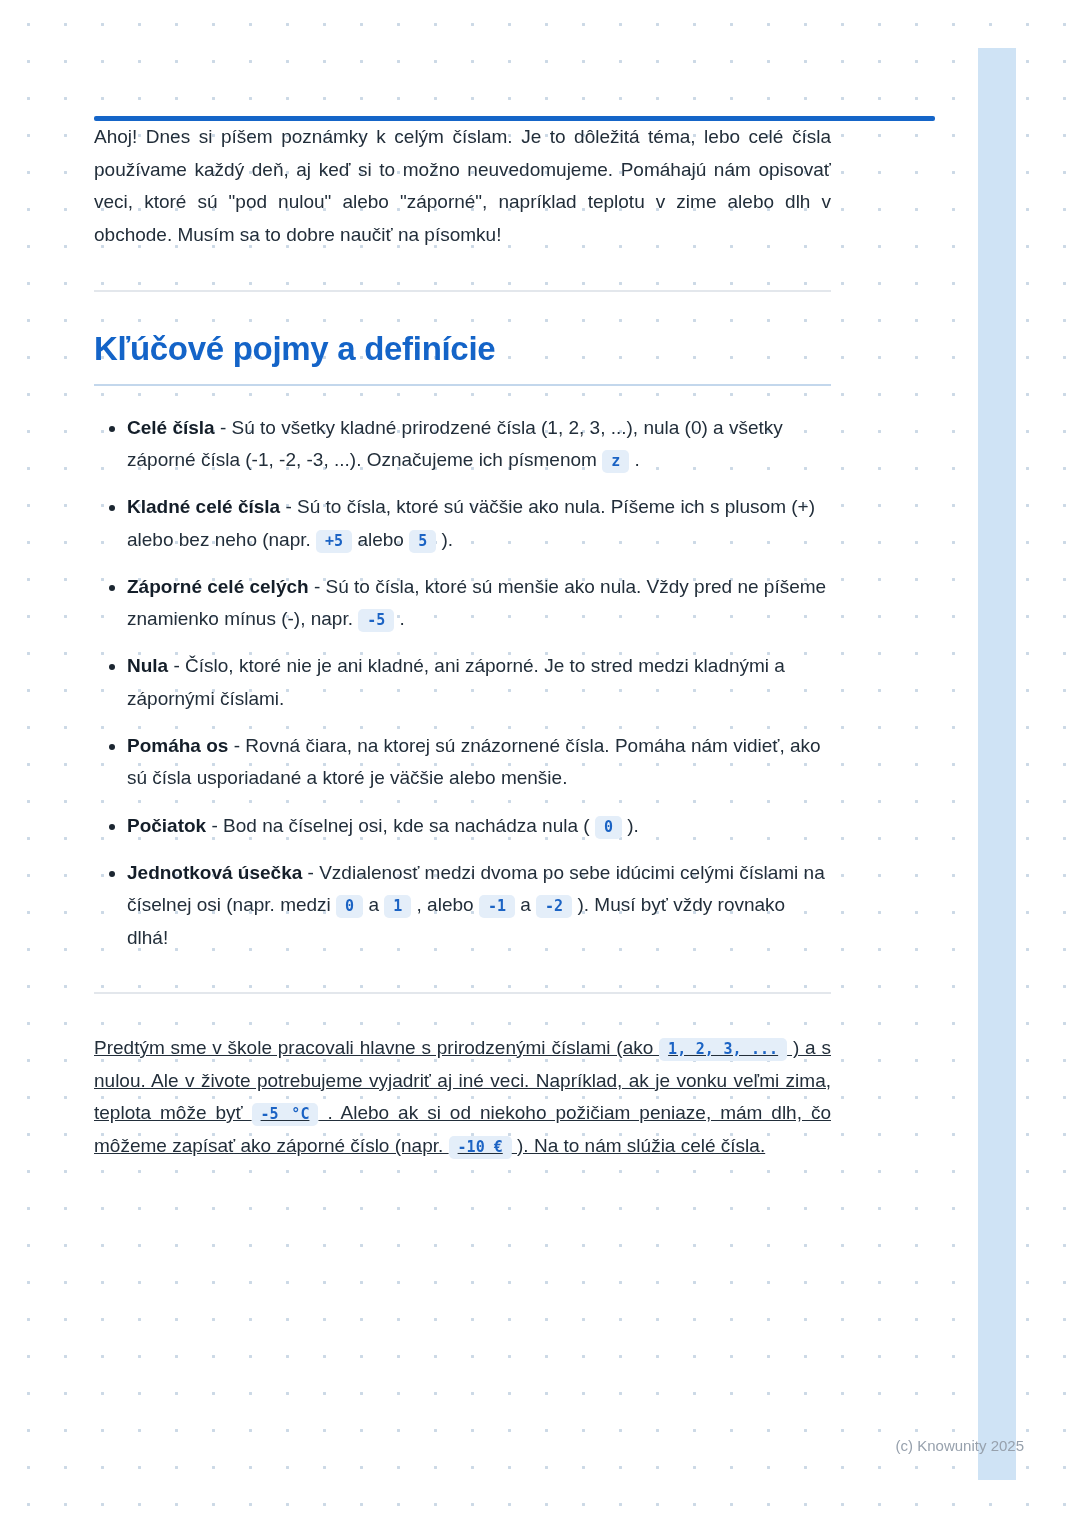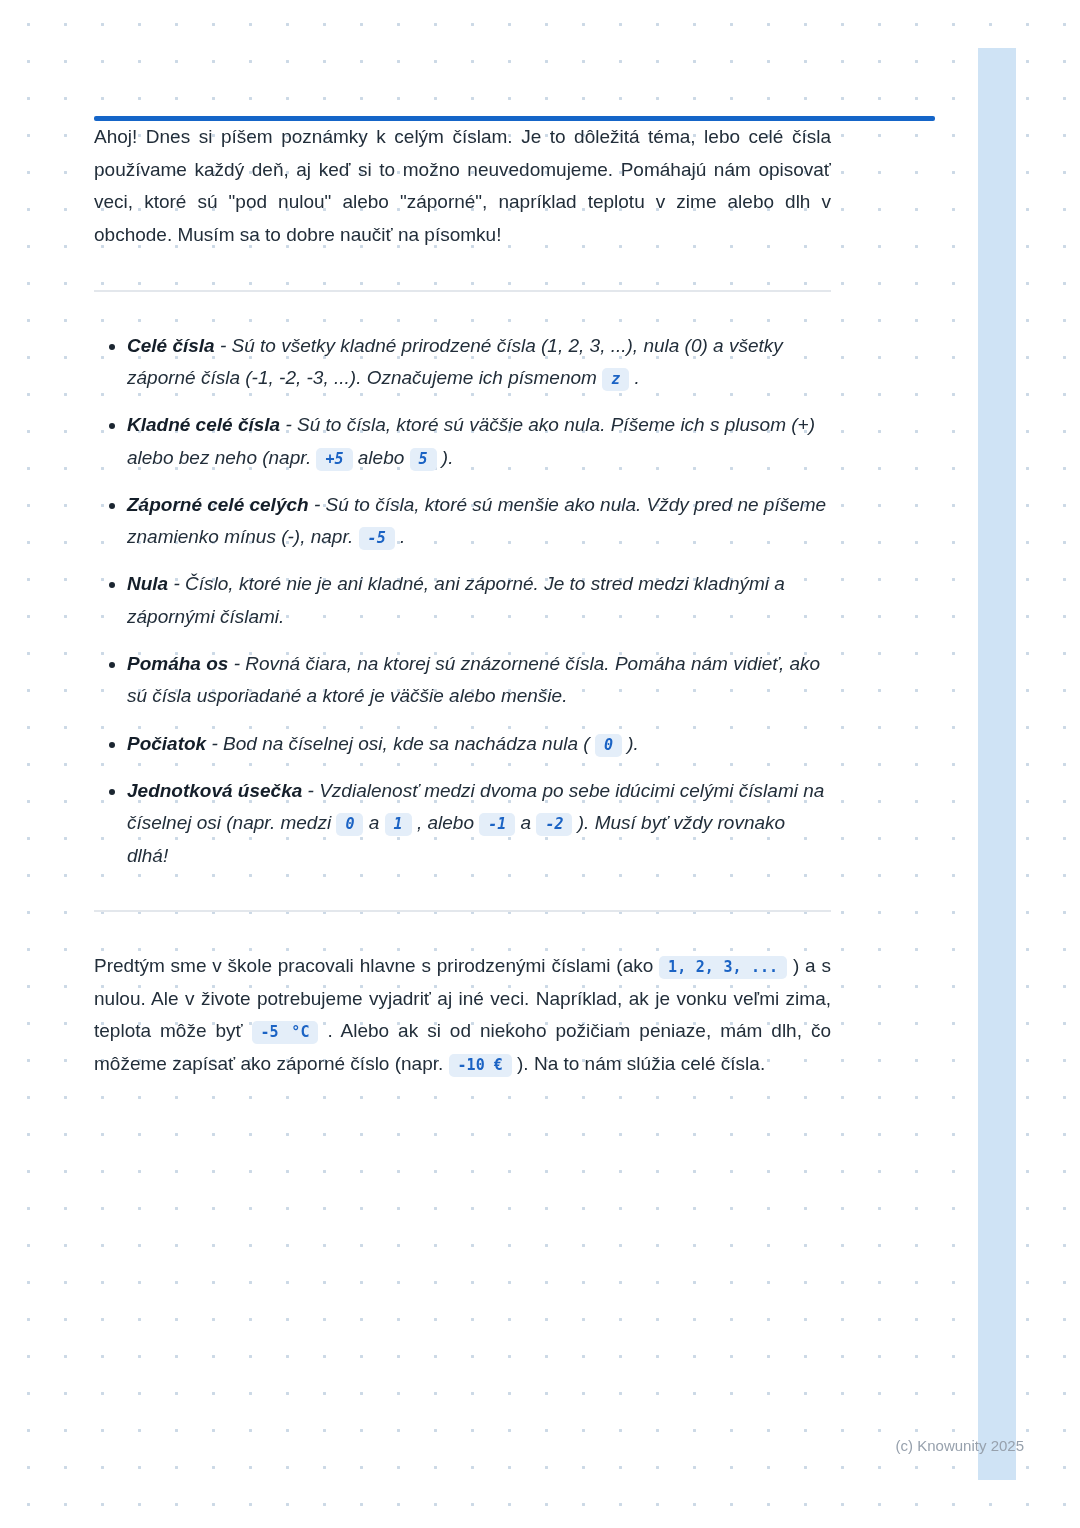--- a/index.html
+++ b/index.html
@@ -61,24 +61,24 @@
     font-size: 33px;
     font-weight: 700;
     color: #1464c8;
     width: 737px;
     padding-bottom: 16px;
     border-bottom: 2px solid #c3d7ec;
     margin-top: 16px;
     letter-spacing: -0.3px;
   }
   ul.terms-list {
+    margin-top: 26px;
     width: 737px;
     padding-left: 33px;
     list-style: disc;
-    font-style: italic;
   }
   ul.terms-list li {
     font-size: 19px;
     line-height: 1.7;
     margin-bottom: 15px;
   }
   ul.terms-list li::marker { color: #1b2631; }
   strong { color: #141e29; font-weight: 700; }
   code.chip {
     font-family: "DejaVu Sans Mono", "Liberation Mono", monospace;
@@ -88,21 +88,21 @@
     color: #1b63c4;
     padding: 2px 9px 3px 9px;
     border-radius: 5px;
   }
   h3.sub-heading {
     font-size: 27px;
     font-weight: 700;
     color: #4085d8;
     margin-top: 46px;
   }
-  .detail-par { margin-top: 12px; }
+  .detail-par { margin-top: 12px; text-decoration: underline; }
   .footer {
     position: absolute;
     top: 1437px;
     right: 56px;
     font-size: 15px;
     color: #97a1ad;
     z-index: 3;
   }
 </style>
 </head>
@@ -111,20 +111,21 @@
 <div class="side-strip"></div>
 
 <main class="content">
 
   <div class="title-rule"></div>
 
   <p class="body-par text-col intro"><span>Ahoj! Dnes si píšem poznámky k celým číslam. Je to dôležitá téma, lebo celé čísla používame každý deň, aj keď si to možno neuvedomujeme. Pomáhajú nám opisovať veci, ktoré sú "pod nulou" alebo "záporné", napríklad teplotu v zime alebo dlh v obchode. Musím sa to dobre naučiť na písomku!</span></p>
 
   <hr class="divider">
 
+  <h2 class="section-heading">Kľúčové pojmy a definície</h2>
 
   <ul class="terms-list">
     <li><strong>Celé čísla</strong><span> - Sú to všetky kladné prirodzené čísla (1, 2, 3, ...), nula (0) a všetky záporné čísla (-1, -2, -3, ...). Označujeme ich písmenom </span><code class="chip">z</code><span> .</span></li>
     <li><strong>Kladné celé čísla</strong><span> - Sú to čísla, ktoré sú väčšie ako nula. Píšeme ich s plusom (+) alebo bez neho (napr. </span><code class="chip">+5</code><span> alebo </span><code class="chip">5</code><span> ).</span></li>
     <li><strong>Záporné celé celých</strong><span> - Sú to čísla, ktoré sú menšie ako nula. Vždy pred ne píšeme znamienko mínus (-), napr. </span><code class="chip">-5</code><span> .</span></li>
     <li><strong>Nula</strong><span> - Číslo, ktoré nie je ani kladné, ani záporné. Je to stred medzi kladnými a zápornými číslami.</span></li>
     <li><strong>Pomáha os</strong><span> - Rovná čiara, na ktorej sú znázornené čísla. Pomáha nám vidieť, ako sú čísla usporiadané a ktoré je väčšie alebo menšie.</span></li>
     <li><strong>Počiatok</strong><span> - Bod na číselnej osi, kde sa nachádza nula ( </span><code class="chip">0</code><span> ).</span></li>
     <li><strong>Jednotková úsečka</strong><span> - Vzdialenosť medzi dvoma po sebe idúcimi celými číslami na číselnej osi (napr. medzi </span><code class="chip">0</code><span> a </span><code class="chip">1</code><span> , alebo </span><code class="chip">-1</code><span> a </span><code class="chip">-2</code><span> ). Musí byť vždy rovnako dlhá!</span></li>
   </ul>

